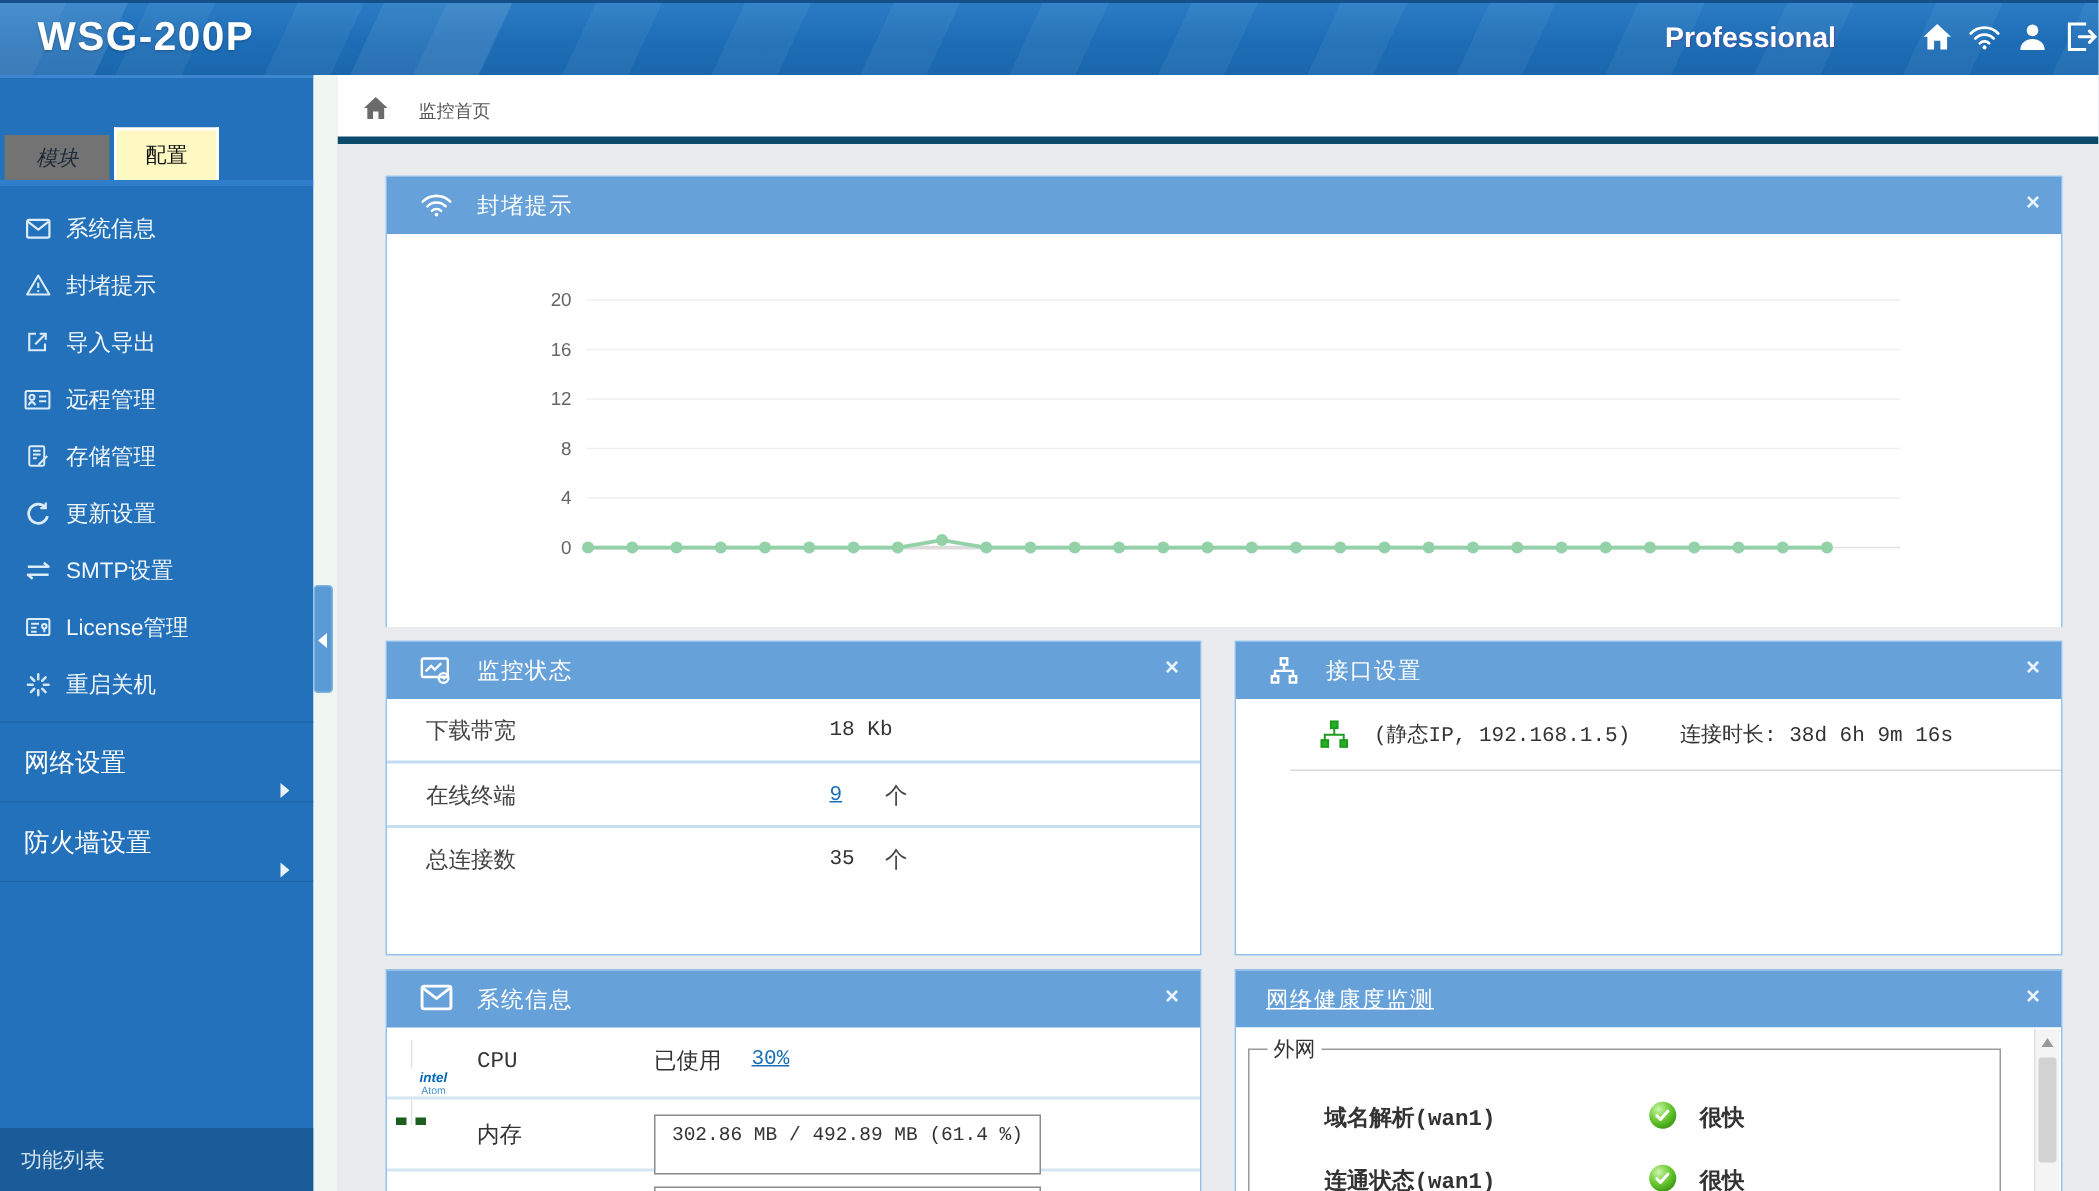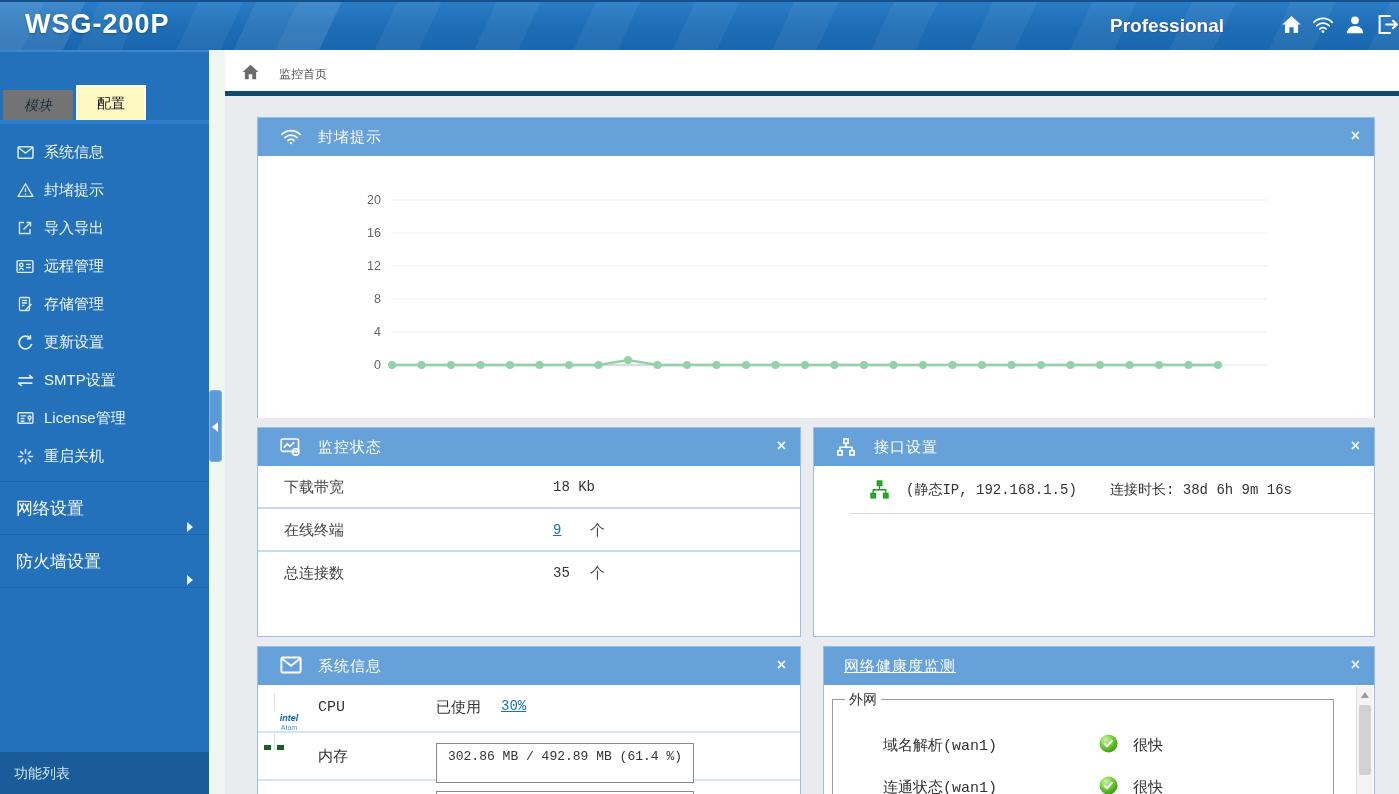--- a/index.html
+++ b/index.html
@@ -72,21 +72,21 @@
   .phead .ptitle { position:absolute; left:60px; top:10px; color:#fff; font-size:15px;
     letter-spacing:1px; }
   .phead .ptitle-link { position:absolute; left:20px; top:10px; color:#fff; font-size:15px;
     text-decoration:underline; cursor:pointer; letter-spacing:1px; }
   .pclose { position:absolute; right:14px; top:8px; color:#eaf3fc; font-size:16px;
     font-weight:bold; cursor:pointer; line-height:20px; }
 
   .bw-panel { height:301px; margin-bottom:9px; }
   .bw-body { position:relative; width:100%; height:262px; background:#fff; }
 
-  .row2 { display:flex; gap:12px; margin-bottom:9px; }
+  .row2 { display:flex; gap:22px; margin-bottom:9px; }
   .mon-panel { width:544px; height:210px; }
   .if-panel { flex:1; height:210px; }
   .mon-row { height:43px; position:relative; border-bottom:2px solid #c6ddf1; }
   .mon-row:last-child { border-bottom:none; }
   .mon-label { position:absolute; left:26px; top:12px; font-size:15px; color:#444; }
   .mon-value { position:absolute; left:295px; top:13px; font-size:14px; color:#333;
     font-family:"Liberation Mono", monospace; }
   .mon-value.link { color:#1a6fb5; text-decoration:underline; cursor:pointer; }
   .mon-unit { position:absolute; left:332px; top:12px; font-size:15px; color:#444; }
 
@@ -109,21 +109,21 @@
     text-decoration:underline; cursor:pointer; font-family:"Liberation Mono", monospace; }
   .sys-box { position:absolute; left:178px; top:10px; width:258px; height:40px;
     border:1px solid #8a8a8a; font-size:13px; color:#333; text-align:center;
     line-height:26px; font-family:"Liberation Mono", monospace; background:#fff; }
 
   .health-body { position:relative; height:221px; background:#fff; }
   .fieldset { position:absolute; left:8px; right:40px; top:14px; bottom:-10px;
     border:1px solid #9a9a9a; }
   .fieldset .legend { position:absolute; left:12px; top:-9px; background:#fff;
     padding:0 4px; font-size:14px; color:#333; }
-  .h-row { position:relative; height:34px; margin-top:8px; }
+  .h-row { position:relative; height:34px; margin-top:8px;font-weight:bold; }
   .h-row:first-of-type { margin-top:28px; }
   .h-label { position:absolute; left:50px; top:8px; font-size:15px; color:#333;
     font-family:"Liberation Mono", monospace; }
   .h-orb { position:absolute; left:266px; top:6px; }
   .h-status { position:absolute; left:300px; top:8px; font-size:15px; color:#333; }
   .h-scroll { position:absolute; right:1px; top:1px; bottom:-40px; width:17px;
     background:#f4f4f4; border-left:1px solid #e2e2e2; cursor:pointer; }
   .h-scroll .sarrow { height:17px; display:flex; align-items:center; justify-content:center; }
   .h-scroll .sarrow::after { content:""; border-left:4px solid transparent;
     border-right:4px solid transparent; border-bottom:6px solid #9a9a9a; }

